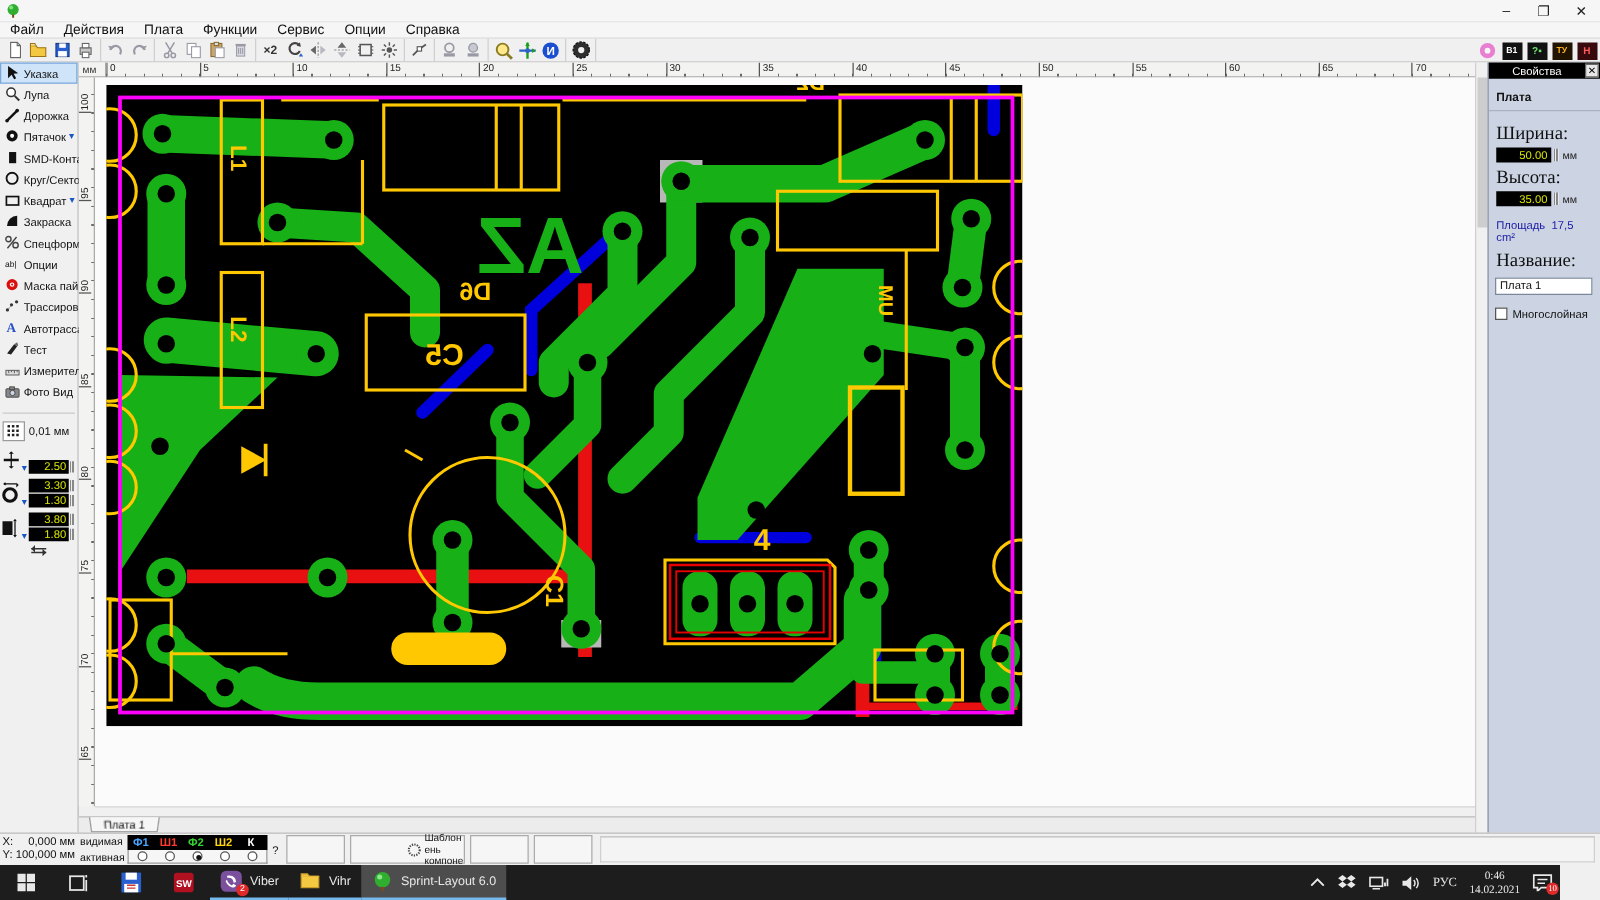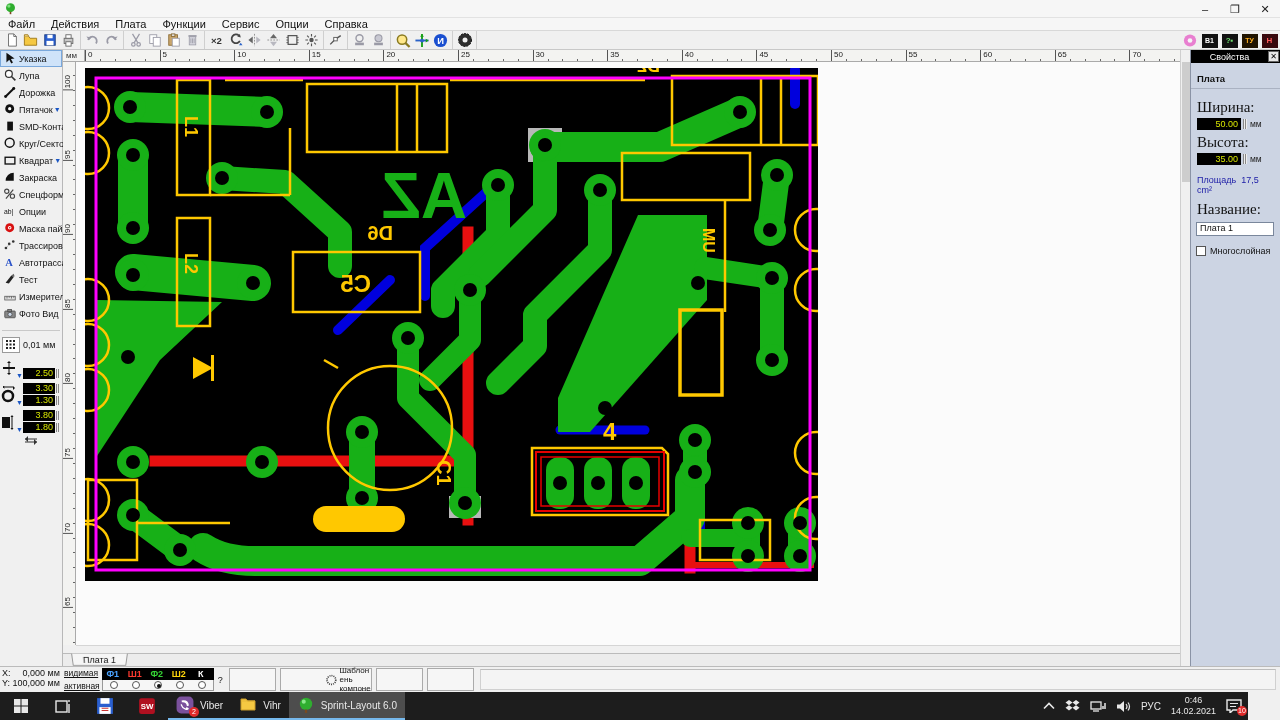--- a/index.html
+++ b/index.html
@@ -77,21 +77,21 @@
   #rp-area { font-size:9px; color:#1a1aa6; padding:10px 6px 2px 6px; }
   #rp-name-input { margin:2px 5px; width:78px; height:14px; background:#fff; border:1px solid #7a879c; font-size:9px; padding-left:3px; color:#111; display:block; }
   .rp-check { display:flex; align-items:center; padding:8px 5px; }
   .rp-check .box { width:10px; height:10px; background:#fff; border:1px solid #555; margin-right:4px; }
   .rp-check .cl { font-size:9px; color:#111; }
 
   
   #statusbar { left:0; top:666px; width:1280px; height:26px; background:#f0f0f0; border-top:1px solid #bbb; display:flex; align-items:stretch; }
   #xy { width:62px; font-size:9px; color:#111; padding:1px 2px; }
   #xy .row { display:flex; justify-content:space-between; }
-  .lay-labels { font-size:8.5px; color:#111; display:flex; flex-direction:column; justify-content:space-around; padding:0 2px;text-decoration:underline; }
+  .lay-labels { font-size:8.5px; color:#111; display:flex; flex-direction:column; justify-content:space-around; padding:0 2px; }
   #layertable { display:flex; flex-direction:column; margin:1px 0; }
   #lay-chips { display:flex; background:#000; height:12px; }
   .chip { width:22px; font-size:9px; font-weight:bold; text-align:center; line-height:12px; }
   #lay-radios { display:flex; height:12px; background:#f6f6f6; border:1px solid #999; border-top:none; }
   .radio { width:22px; display:flex; align-items:center; justify-content:center; }
   .radio .rc { width:8px; height:8px; border-radius:50%; border:1px solid #555; background:#fff; position:relative; }
   .radio .rc.on::after { content:""; position:absolute; left:2px; top:2px; width:4px; height:4px; border-radius:50%; background:#111; }
   .sb-q { font-size:9px; color:#111; align-self:center; padding:0 4px; }
   .sb-btn { border:1px solid #aaa; background:#f6f6f6; margin:1px 2px; display:flex; align-items:center; justify-content:center;padding-left:45px; }
   #sb-curve { width:30px; }
@@ -102,21 +102,21 @@
   #sb-rest { flex:1; border:1px solid #d0d0d0; background:#f4f4f4; margin:2px 4px; border-top-color:#bbb; }
 
   
   #taskbar { left:0; top:692px; width:1248px; height:28px; background:#1d1d1d; display:flex; align-items:stretch; }
   .tk-btn { width:42px; display:flex; align-items:center; justify-content:center; }
   .tk-tile { display:flex; align-items:center; padding:0 8px; gap:6px; border-bottom:2px solid #76b9ed; }
   .tk-tile .tk-label { color:#e8e8e8; font-size:10px; white-space:nowrap; }
   .tk-tile.active { background:#4d4d4d; }
   .tk-iconwrap { position:relative; width:18px; height:18px; flex:0 0 18px; }
   .badge { position:absolute; right:-5px; bottom:-3px; background:#e02a2a; color:#fff; font-size:7px; min-width:10px; height:10px; border-radius:5px; text-align:center; line-height:10px; padding:0 1px; }
-  #tray { margin-left:auto; display:flex; align-items:center; gap:10px; padding-right:6px; }
+  #tray { margin-left:auto; display:flex; align-items:center; gap:10px; padding-right:6px;font-family:Liberation Serif, serif; }
   .tray-txt { color:#e8e8e8; font-size:10px; }
   #clock { color:#e8e8e8; font-size:9px; text-align:center; line-height:11px; }
   #notif { position:relative; }
 
   
   svg.i { display:block; }
 </style>
 </head>
 <body>
 <div id="screen">

